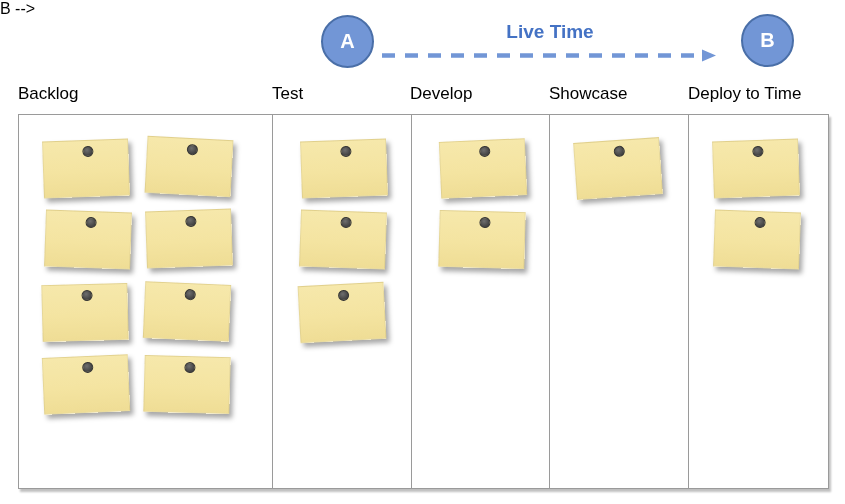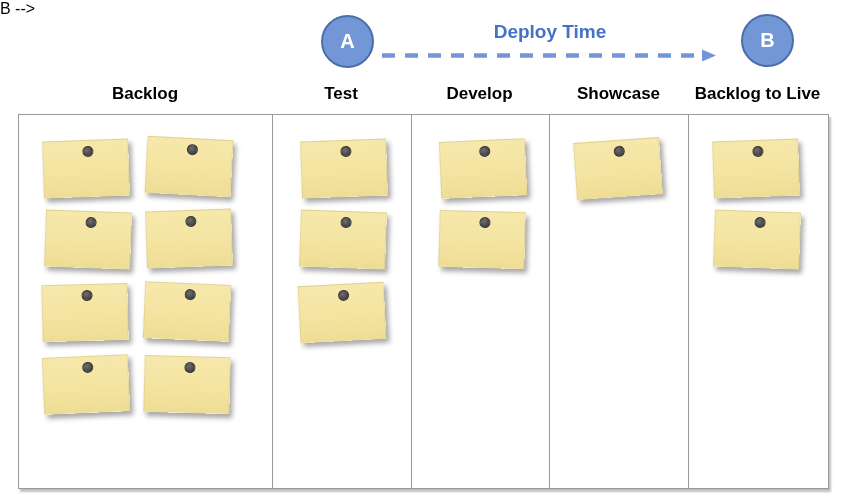--- a/index.html
+++ b/index.html
@@ -23,21 +23,21 @@
     position:absolute;left:460px;top:21px;width:180px;text-align:center;
     color:var(--flow-label);font-size:19px;font-weight:700;
   }
   .arrow-svg{position:absolute;left:382px;top:48px;}
 
   
   .headers{
     position:absolute;left:18px;top:84px;width:809px;display:flex;
   }
   .hdr{
-    text-align:center;font-size:17px;font-weight:700;color:var(--header-text);
+    font-size:17px;font-weight:400;color:var(--header-text);
     box-sizing:border-box;
   }
 
   
   .board{
     position:absolute;left:18px;top:114px;width:809px;height:373px;
     border:1px solid var(--board-border);
     box-shadow:2px 3px 2px rgba(0,0,0,0.25);
     display:flex;background:#ffffff;
   }
@@ -66,37 +66,37 @@
 </head>
 <body>
 
 <div class="stage">
 
    B --&gt;
   <div class="flow">
     <div class="marker marker-a">
       <span>A</span>
     </div>
-    <div class="flow-label">Deploy Time</div>
+    <div class="flow-label">Live Time</div>
     <svg class="arrow-svg" width="336" height="15" viewBox="0 0 336 15">
       <line x1="0" y1="7.5" x2="318" y2="7.5" stroke="#7296D6" stroke-width="4.5" stroke-dasharray="13 10"></line>
       <polygon points="320,1.5 334,7.5 320,13.5" fill="#7296D6"></polygon>
     </svg>
     <div class="marker marker-b">
       <span>B</span>
     </div>
   </div>
 
   
   <div class="headers">
     <div class="hdr w0">Backlog</div>
     <div class="hdr w2">Test</div>
     <div class="hdr w1">Develop</div>
     <div class="hdr w3">Showcase</div>
-    <div class="hdr w4">Backlog to Live</div>
+    <div class="hdr w4">Deploy to Time</div>
   </div>
 
   
   <div class="board">
     <div class="col w0">
         <div class="note" style="left: 24px; top: 25px; transform: rotate(-2deg);">
           <div class="pin"></div>
         </div>
         <div class="note" style="left: 127px; top: 23px; transform: rotate(3deg);">
           <div class="pin"></div>

